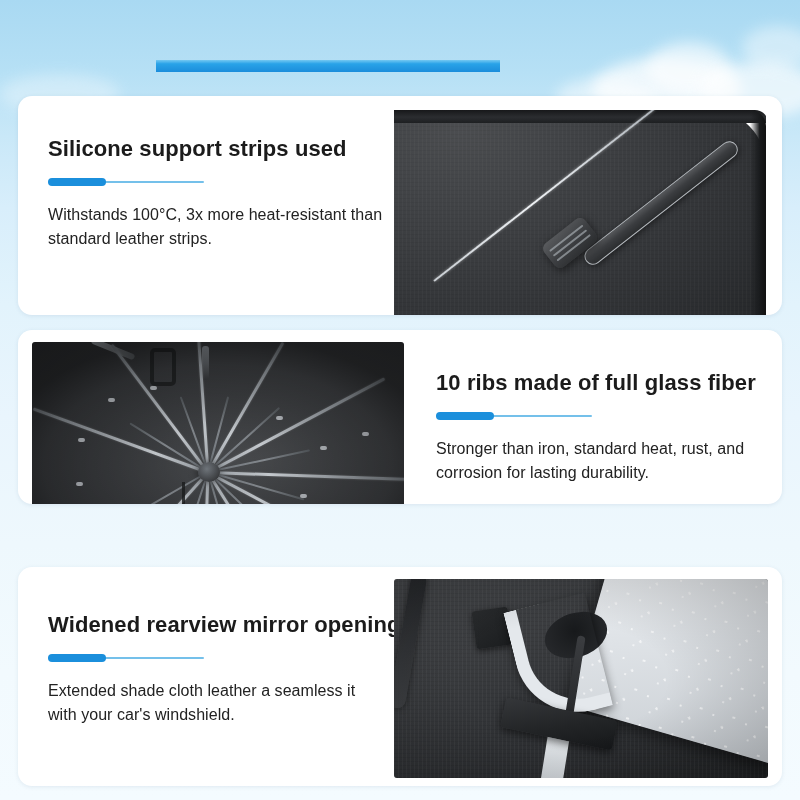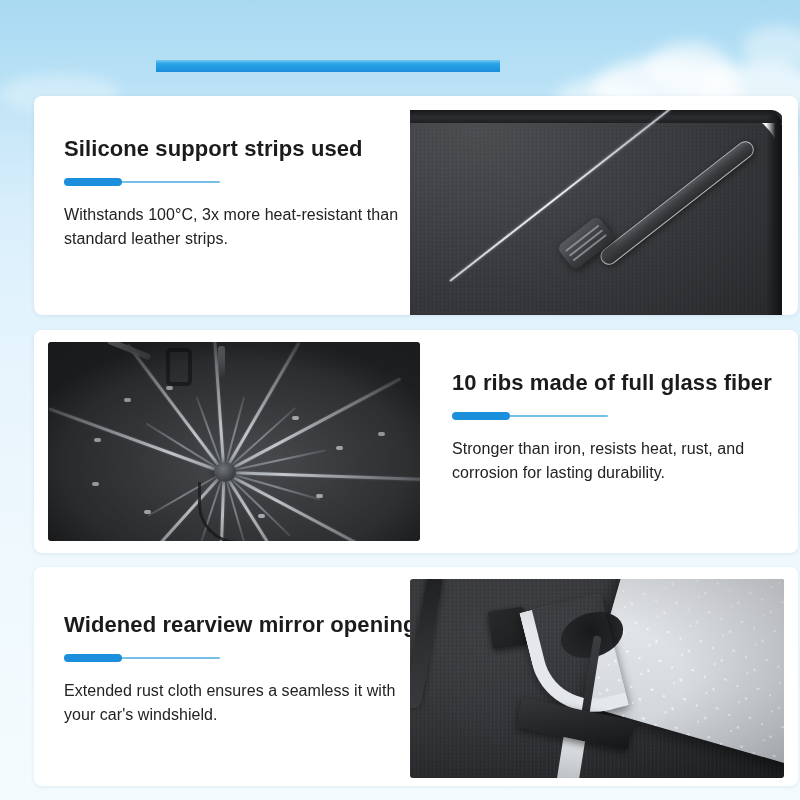--- a/index.html
+++ b/index.html
@@ -63,27 +63,26 @@
     transform-origin:center;
     text-shadow:0 1px 0 rgba(255,255,255,.25);
     white-space:nowrap;
   }
 
   
   .card{
     position:absolute;
     left:18px; width:764px;
     background:#ffffff;
-    border-radius:8px;
+    border-radius:14px;
     box-shadow:0 1px 4px rgba(40,80,120,.10);
     overflow:hidden;
-    margin-left:16px;
   }
   #card1{ top:96px;  height:219px; }
-  #card2{ top:330px; height:223px; }
+  #card2{ top:330px; height:174px; }
   #card3{ top:567px; height:219px; }
 
   .card-inner{ position:relative; width:100%; height:100%; display:flex; }
 
   .txt-col{
     position:relative;
     flex:0 0 auto;
     padding:0;
   }
   .txt-pad{ position:absolute; left:30px; right:10px; }
@@ -441,36 +440,36 @@
         <div class="p2-shadow"></div>
       </div>
 
       <div class="txt-col" style="width:376px; margin-left:386px;">
         <div class="txt-pad" style="left:32px; top:40px;">
           <div class="head">10 ribs made of full glass fiber</div>
           <div class="divider">
             <span class="thin"></span>
             <span class="thick"></span>
           </div>
-          <div class="body">Stronger than iron, resists heat, rust, and corrosion for lasting durability.</div>
+          <div class="body">Stronger than iron, standard heat, rust, and corrosion for lasting durability.</div>
         </div>
       </div>
     </div>
   </div>
 
   <div class="card" id="card3">
     <div class="card-inner">
       <div class="txt-col" style="width:376px;">
         <div class="txt-pad" style="top:45px;">
           <div class="head">Widened rearview mirror opening</div>
           <div class="divider">
             <span class="thin"></span>
             <span class="thick"></span>
           </div>
-          <div class="body">Extended rust cloth ensures a seamless it with your car's windshield.</div>
+          <div class="body">Extended shade cloth leather a seamless it with your car's windshield.</div>
         </div>
       </div>
 
       <div class="photo" id="photo3">
         <div class="p3-weave"></div>
         <div class="p3-leftseam"></div>
         <div class="p3-velcro"></div>
         <div class="p3-whitepanel"></div>
         <div class="p3-darkgap"></div>
         <div class="p3-strapwhite"></div>

